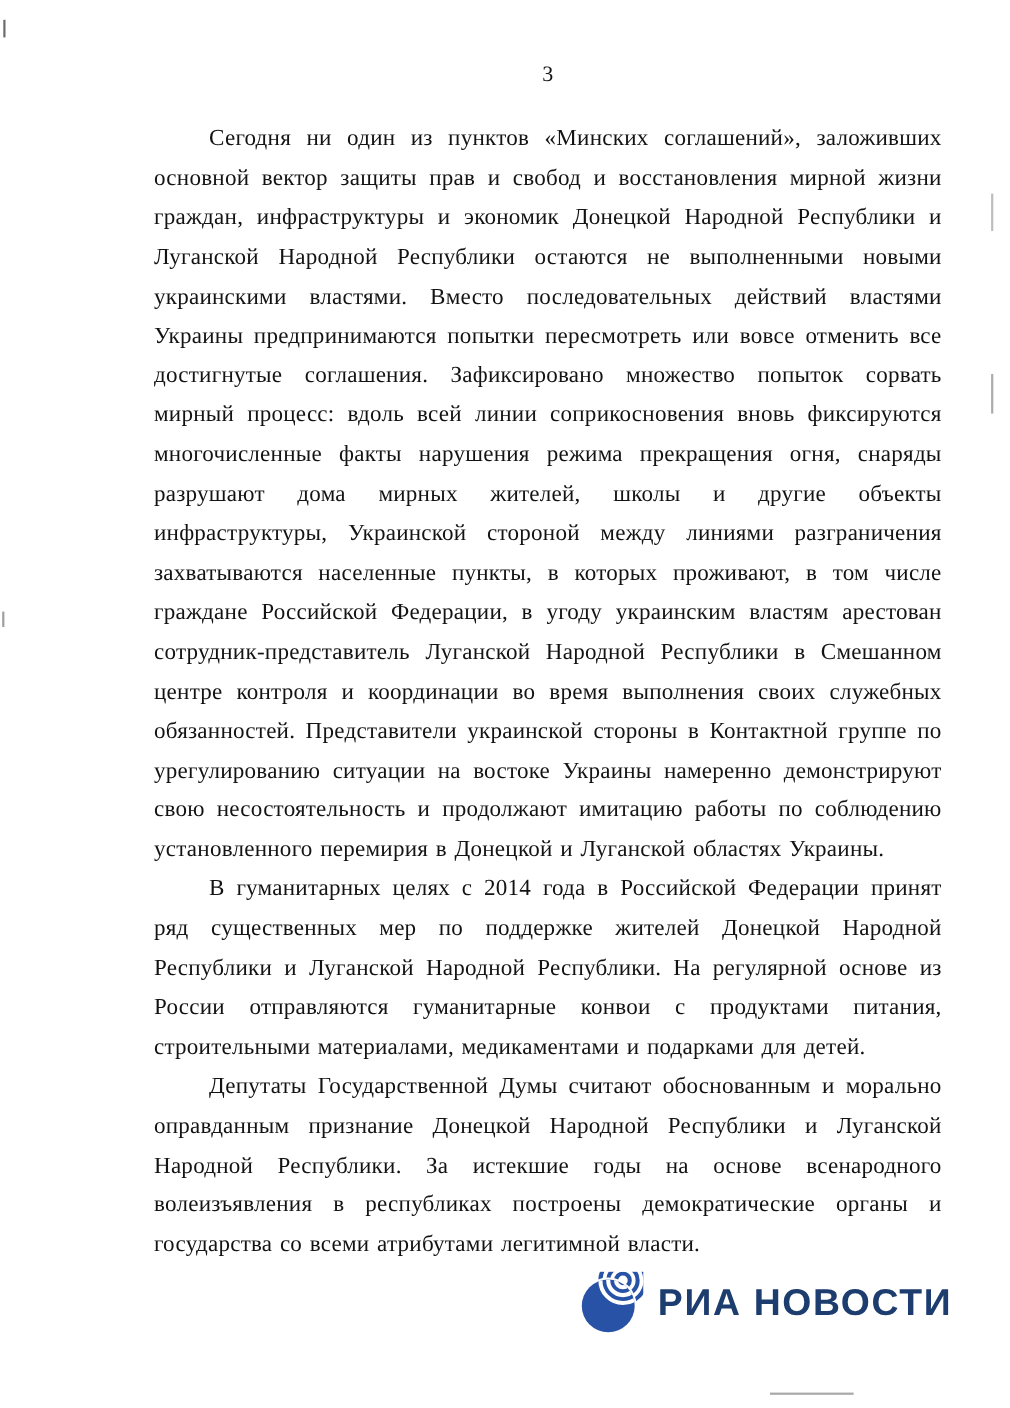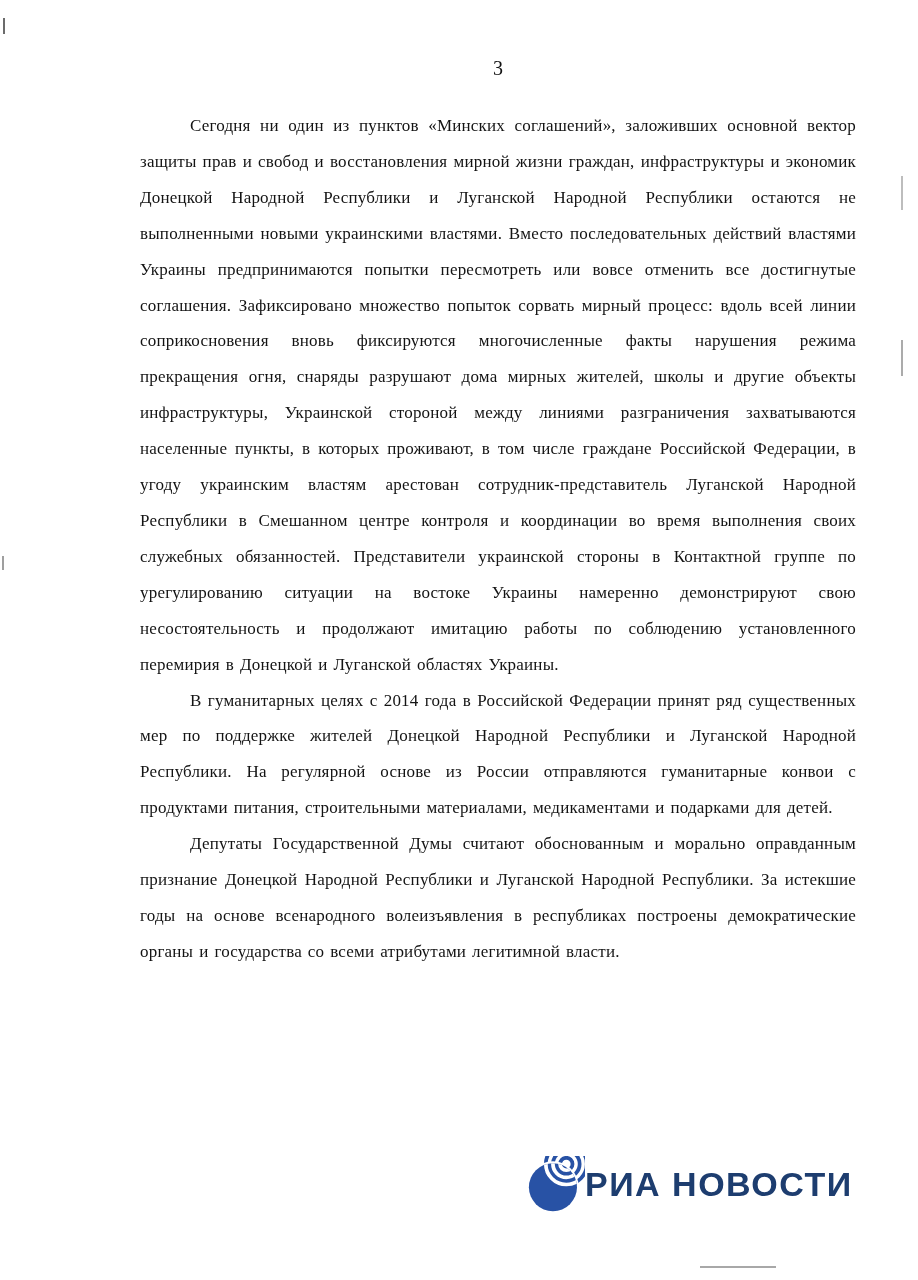--- a/index.html
+++ b/index.html
@@ -21,31 +21,32 @@
   .page-num {
     text-align: center;
     font-size: 20px;
     line-height: 22px;
     margin-bottom: 29px;
   }
   .para {
     margin: 0;
     text-align: justify;
     text-indent: 50px;
-    font-size: 17px;
+    font-size: 21px;
     line-height: 35.9px;
     letter-spacing: 0.2px;
     word-spacing: 1.5px;
   }
   .logo {
     position: absolute;
     left: 528px;
     top: 1156px;
     display: flex;
     align-items: center;
+    gap: 13px;
   }
   .logo svg { width: 57px; height: 57px; display: block; }
   .logo-text {
     font-family: "Liberation Sans", "DejaVu Sans", sans-serif;
     font-weight: bold;
     font-size: 34px;
     letter-spacing: 1.5px;
     color: #1d3d6f;
     white-space: nowrap;
   }

